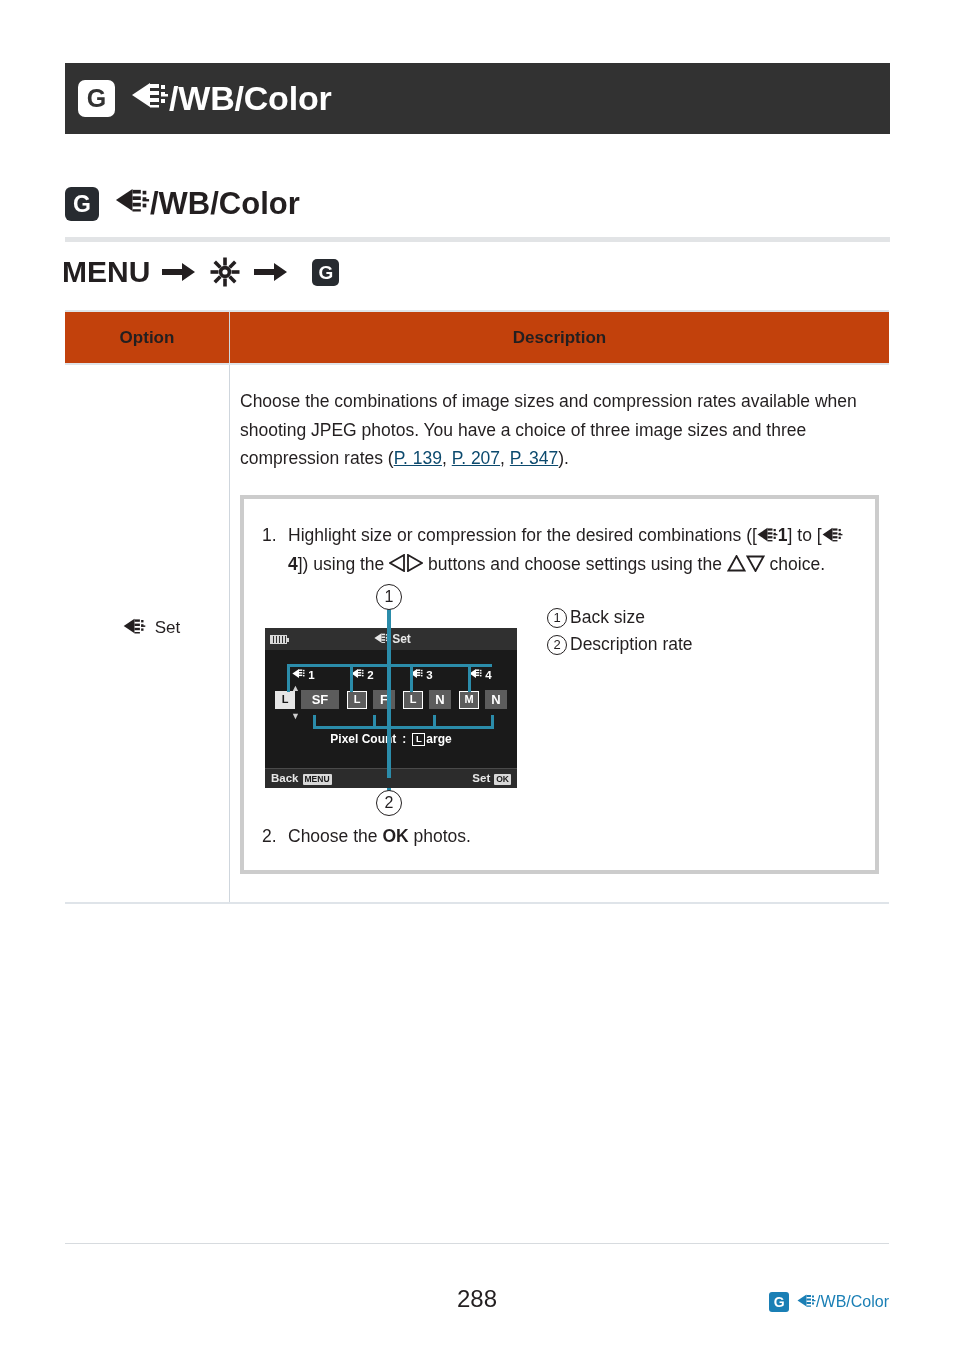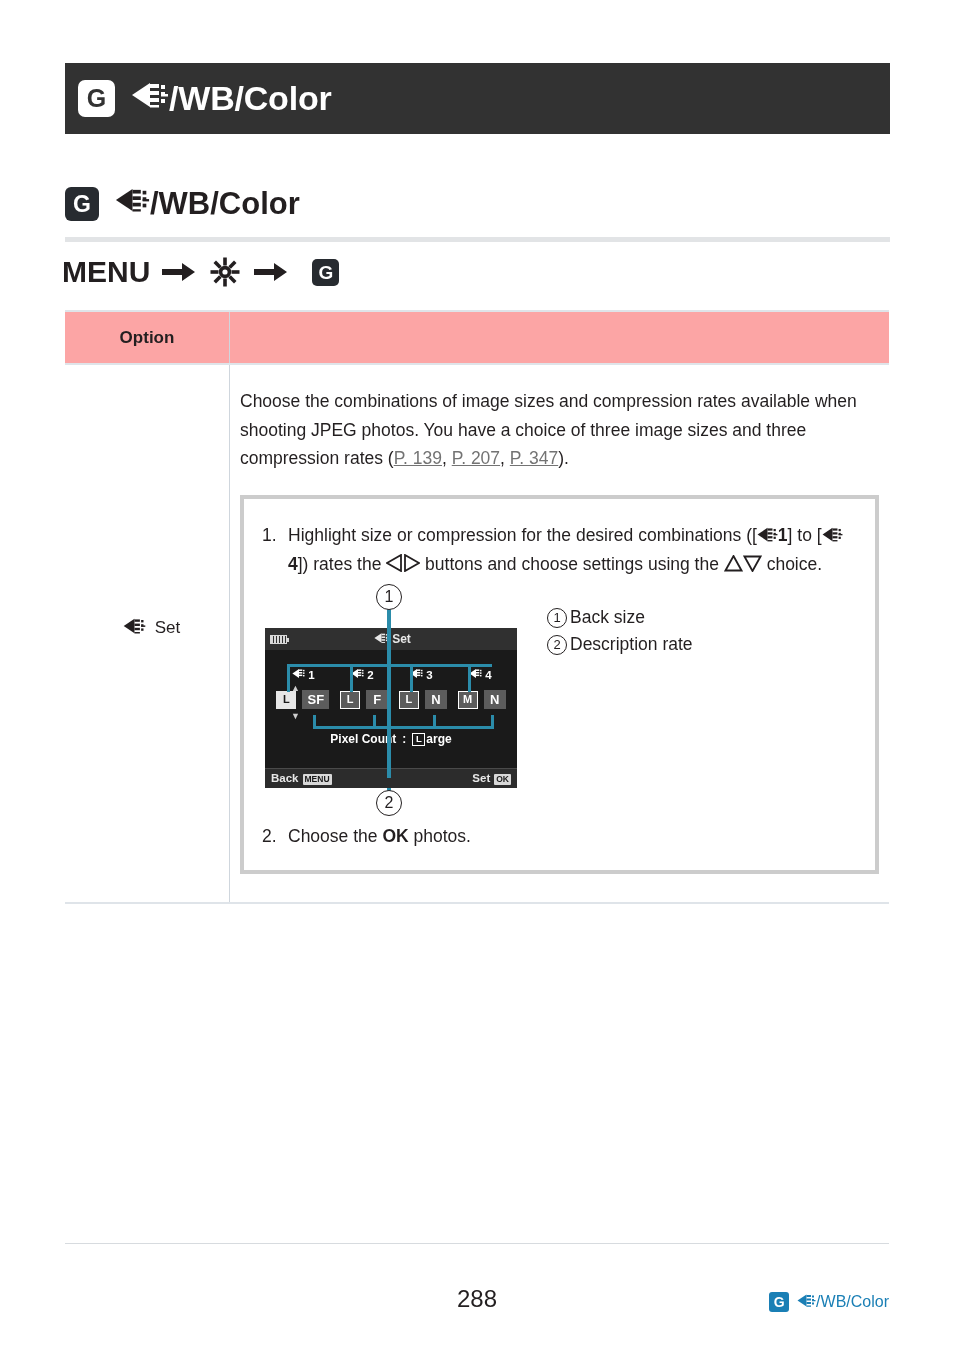--- a/index.html
+++ b/index.html
@@ -98,21 +98,21 @@
   }
 
   
   .tbl {
     position: absolute;
     left: 65px; top: 310px;
     width: 824px;
   }
   .tbl-head {
     display: flex;
-    background: #fca5a5;
+    background: #c2410c;
     border-top: 2px solid #dfe4e9;
     border-bottom: 2px solid #dfe4e9;
     height: 55px;
   }
   .th {
     display: flex; align-items: center; justify-content: center;
     font-size: 17px; font-weight: bold; color: #231f20;
   }
   .th.opt  { width: 165px; border-right: 1px solid #cfd6dd; }
   .th.desc { flex: 1; }
@@ -129,21 +129,21 @@
   .td.opt .lbl span { margin-left: 9px; }
   .td.desc { flex: 1; padding: 22px 10px 28px 10px; }
 
   .para {
     font-size: 17.5px;
     line-height: 1.63;
     color: #231f20;
     margin: 0 0 22px 0;
     padding-right: 5px;
   }
-  .lnk { color: #737373; margin-top: 44px; }
+  .lnk { color: #0c4a6e; margin-top: 44px; }
 
   
   .procbox {
     border: 4px solid #cccccc;
     background: #ffffff;
     padding: 22px 18px 18px 18px;
   }
   .step {
     display: flex;
     font-size: 17.5px;
@@ -266,21 +266,21 @@
     padding: 0 6px;
   }
   .pair { display: flex; align-items: center; gap: 6px; }
   .cell {
     width: 22px; height: 19px;
     display: inline-flex; align-items: center; justify-content: center;
     font-size: 13px; font-weight: bold;
     background: #5c5c5c; color: #ffffff;
     line-height: 1;
   }
-  .cell.wide { width: 27px; }
+  .cell.wide { width: 38px; }
   .cell.boxed {
     background: #5c5c5c; color: #ffffff;
     border: 1.5px solid #ffffff;
     width: 20px; height: 18px; font-size: 11px;
   }
   .cell.boxed.lit { background: #e6e6e6; color: #1a1a1a; border-color: #e6e6e6; }
 
   .updown {
     position: absolute;
     left: 26px;
@@ -407,20 +407,21 @@
       <path d="M0,8 H20 V2 L33,11 L20,20 V14 H0 Z" fill="#231f20"></path>
     </svg>
   </span>
   <span class="g-badge small">G</span>
 </div>
 
 <div class="tbl">
 
   <div class="tbl-head">
     <div class="th opt">Option</div>
+    <div class="th desc">Description</div>
   </div>
 
   <div class="tbl-body">
 
     <div class="td opt">
       <span class="lbl">
         <span class="qicon">
           <svg width="23" height="18" viewBox="0 0 38 30">
             <polygon points="1,15 19,3 19,27" fill="#231f20"></polygon>
             <rect x="19" y="4" width="9" height="4" fill="#231f20"></rect>
@@ -462,21 +463,21 @@
                   <polygon points="1,15 19,3 19,27" fill="#231f20"></polygon>
                   <rect x="19" y="4" width="9" height="4" fill="#231f20"></rect>
                   <rect x="19" y="11" width="9" height="4" fill="#231f20"></rect>
                   <rect x="19" y="18" width="9" height="4" fill="#231f20"></rect>
                   <rect x="19" y="25" width="9" height="2.5" fill="#231f20"></rect>
                   <rect x="30" y="5" width="4" height="4" fill="#231f20"></rect>
                   <rect x="30" y="12" width="4" height="4" fill="#231f20"></rect>
                   <rect x="30" y="19" width="4" height="4" fill="#231f20"></rect>
                   <rect x="30" y="14" width="7" height="2.5" fill="#231f20"></rect>
                 </svg>
-                </span><span>4</span></b><span>]) rates the </span><span class="inl">
+                </span><span>4</span></b><span>]) using the </span><span class="inl">
               <svg width="17" height="18" viewBox="0 0 17 18">
                   <polygon points="1,9 15,1 15,17" fill="none" stroke="#231f20" stroke-width="1.8"></polygon>
                 </svg>
             </span><span class="inl">
               <svg width="17" height="18" viewBox="0 0 17 18">
                   <polygon points="16,9 2,1 2,17" fill="none" stroke="#231f20" stroke-width="1.8"></polygon>
                 </svg>
             </span><span> buttons and choose settings using the </span><span class="inl">
               <svg width="19" height="17" viewBox="0 0 19 17">
                   <polygon points="9.5,1 17.5,15.5 1.5,15.5" fill="none" stroke="#231f20" stroke-width="1.8"></polygon>

